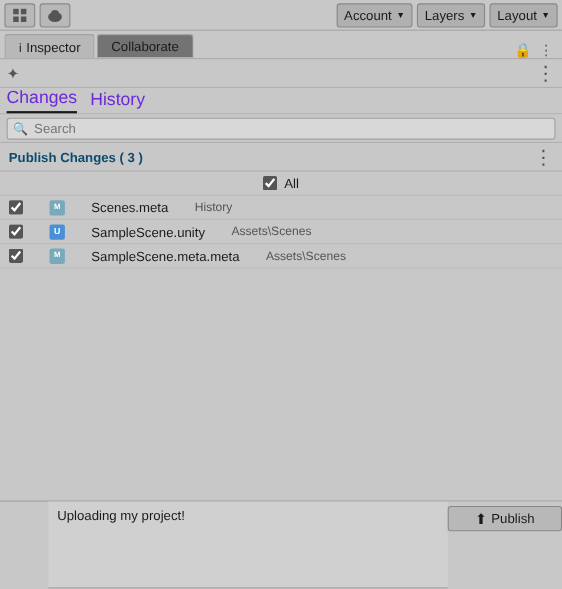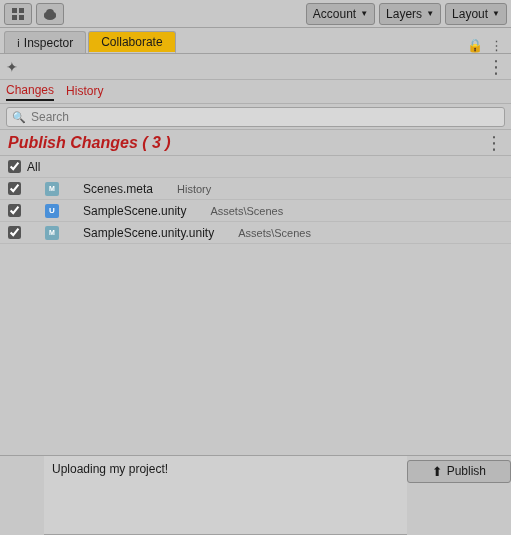--- a/index.html
+++ b/index.html
@@ -69,21 +69,21 @@
       border: 1px solid #a0a0a0;
       border-bottom: none;
       border-radius: 3px 3px 0 0;
       display: flex;
       align-items: center;
       cursor: pointer;
       font-size: 12px;
       color: #1a1a1a;
     }
     .tab.active {
-      background: #eab308;
+      background: #737373;
       border-color: #a0a0a0;
       border-bottom: 1px solid #c8c8c8;
       z-index: 1;
     }
     .tab-right-icons {
       margin-left: auto;
       display: flex;
       align-items: center;
       gap: 6px;
       padding-right: 4px;
@@ -121,22 +121,22 @@
     .section-tabs {
       display: flex;
       align-items: center;
       height: 24px;
       background: #c8c8c8;
       border-bottom: 1px solid #b0b0b0;
       padding: 0 6px;
       gap: 12px;
     }
     .section-tab {
-      font-size: 12px;
-      color: #b91c1c;
+      font-size: 16px;
+      color: #6d28d9;
       cursor: pointer;
       padding-bottom: 2px;
     }
     .section-tab.active {
       border-bottom: 2px solid #1a1a1a;
     }
 
     
     .search-bar {
       display: flex;
@@ -173,25 +173,24 @@
     
     .publish-header {
       display: flex;
       align-items: center;
       height: 26px;
       background: #c8c8c8;
       border-bottom: 1px solid #b0b0b0;
       padding: 0 8px;
     }
     .publish-header-title {
-      font-size: 16px;
+      font-size: 12px;
       font-weight: bold;
-      color: #b91c1c;
+      color: #0c4a6e;
       flex: 1;
-      font-style: italic;
     }
     .publish-header-dots {
       font-size: 18px;
       color: #555;
       cursor: pointer;
     }
     .file-item {
       display: flex;
       align-items: center;
       height: 22px;
@@ -239,20 +238,21 @@
     }
 
     
     .all-item {
       display: flex;
       align-items: center;
       height: 22px;
       padding: 0 8px;
       gap: 6px;
       border-bottom: 1px solid #bbb;
+      justify-content: center;
     }
 
     
     .bottom-area {
       position: absolute;
       bottom: 0;
       left: 0;
       right: 0;
       height: 80px;
       display: flex;
@@ -381,21 +381,21 @@
 <div class="file-item">
   <input type="checkbox" class="file-checkbox" checked="" style="">
   <div class="file-icon-unity">U</div>
   <span class="file-name">SampleScene.unity</span>
   <span class="file-path">Assets\Scenes</span>
 </div>
 
 <div class="file-item">
   <input type="checkbox" class="file-checkbox" checked="" style="">
   <div class="file-icon-meta">M</div>
-  <span class="file-name">SampleScene.unity.unity</span>
+  <span class="file-name">SampleScene.meta.meta</span>
   <span class="file-path">Assets\Scenes</span>
 </div>
 
 <div class="bottom-area">
   <textarea class="message-box" style="">Uploading my project!</textarea>
   <div class="publish-bar">
     <button class="publish-button">
       <span class="publish-up-icon">⬆</span>
       <span>Publish</span>
     </button>

